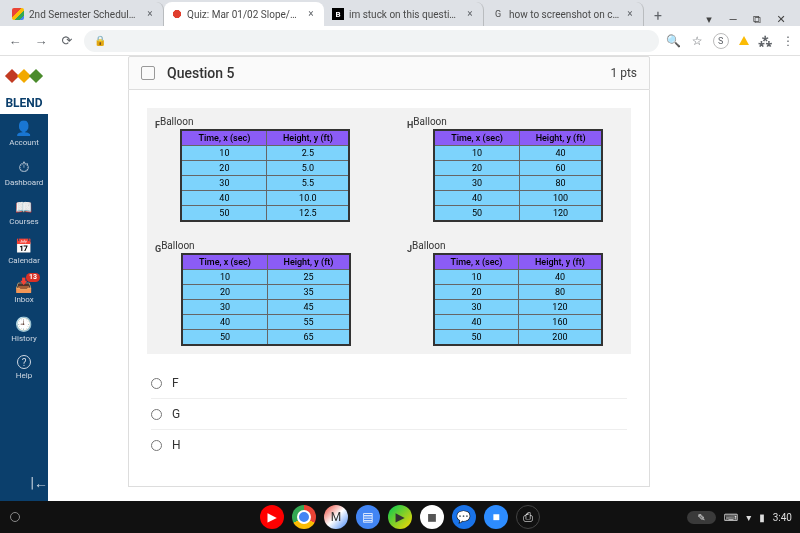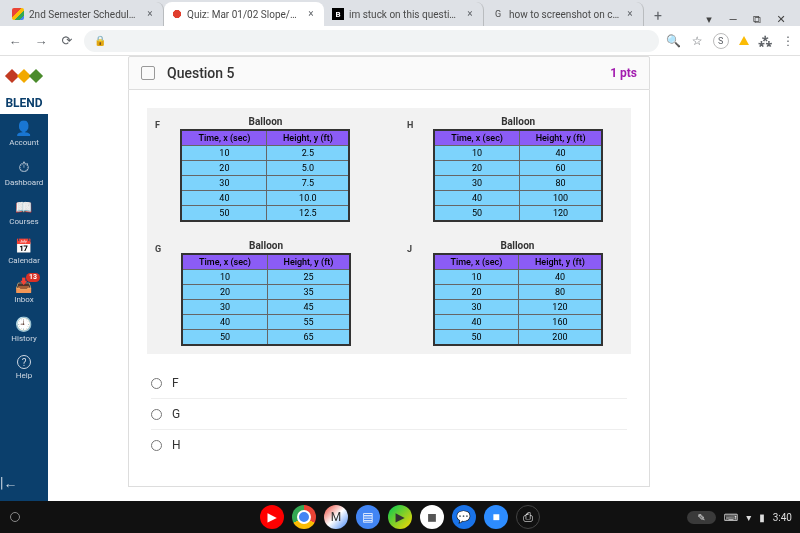--- a/index.html
+++ b/index.html
@@ -18,46 +18,46 @@
 
 .toolbar { height: 30px; background: #fff; display: flex; align-items: center; padding: 0 6px; gap: 8px; border-bottom: 1px solid #e0e0e0; }
 .toolbar .nav-btn { width: 18px; height: 18px; display: inline-flex; align-items: center; justify-content: center; color: #5f6368; font-size: 13px; }
 .omnibox { flex: 1; height: 22px; background: #f1f3f4; border-radius: 11px; display: flex; align-items: center; padding: 0 10px; gap: 6px; font-size: 11px; color: #333; }
 .omnibox .lock { font-size: 10px; color: #5f6368; }
 .toolbar-right { display: flex; gap: 10px; align-items: center; color: #5f6368; font-size: 12px; }
 .toolbar-right .circle-s { width: 16px; height: 16px; border-radius: 50%; border: 1px solid #bbb; display: inline-flex; align-items: center; justify-content: center; font-size: 9px; }
 
 
 .page { flex: 1; display: flex; overflow: hidden; background: #f3f3f3; }
-.blend-sidebar { width: 48px; background: #0b3f6c; color: #fff; display: flex; flex-direction: column; align-items: flex-start; padding-top: 0; }
+.blend-sidebar { width: 48px; background: #0b3f6c; color: #fff; display: flex; flex-direction: column; align-items: flex-end; padding-top: 0; }
 .blend-logo { width: 48px; height: 40px; background: #fff; display: flex; align-items: center; justify-content: center; gap: 2px; }
 .logo-diamond { width: 10px; height: 10px; transform: rotate(45deg); }
 .ld1 { background: #c23b22; }
 .ld2 { background: #f2a900; }
 .ld3 { background: #4a8b2c; }
 .blend-logo-text { width: 48px; background: #fff; color: #0b3f6c; font-weight: 700; font-size: 12px; text-align: center; padding-bottom: 4px; }
 .side-item { width: 48px; padding: 6px 0; display: flex; flex-direction: column; align-items: center; gap: 2px; font-size: 8px; color: #cfd8e3; position: relative; }
 .side-item .icon { font-size: 14px; }
 .badge { position: absolute; top: 2px; right: 8px; background: #d93025; color: #fff; font-size: 7px; border-radius: 6px; padding: 0 3px; line-height: 9px; font-weight: bold; }
 .side-collapse { margin-top: auto; padding: 10px 0; font-size: 14px; color: #cfd8e3; }
 
 .content { flex: 1; background: #fff; overflow-y: auto; display: flex; justify-content: center; padding: 0 150px 0 80px; }
 .quiz-panel { width: 100%; max-width: 540px; }
 .q-header { display: flex; align-items: center; padding: 8px 12px; border-bottom: 1px solid #ddd; background: #fafafa; border: 1px solid #ddd; border-radius: 2px 2px 0 0; }
 .q-header .flag { width: 14px; height: 14px; border: 1px solid #999; border-radius: 2px; margin-right: 12px; }
 .q-header .q-title { font-size: 14px; font-weight: 500; color: #333; text-align: right; }
-.q-header .q-pts { margin-left: auto; font-size: 12px; color: #a21caf; font-weight: bold; }
+.q-header .q-pts { margin-left: auto; font-size: 12px; color: #404040; }
 .q-body { border: 1px solid #ddd; border-top: none; padding: 18px 18px 12px; }
 .q-text { font-size: 15px; color: #222; margin-bottom: 20px; }
 
 .tables-wrap { background: #f2f2f2; padding: 8px; }
 .tables-grid { display: grid; grid-template-columns: 1fr 1fr; gap: 18px 36px; }
 .tbl-block { }
 .tbl-label { font-size: 9px; font-weight: 700; color: #444; float: left; margin-top: 4px; }
-.tbl-title { font-size: 10px; font-weight: 700; text-align: center; color: #333; margin-bottom: 2px; }
+.tbl-title { font-size: 10px; font-weight: 400; color: #333; margin-bottom: 2px; }
 table.balloon { width: 170px; border-collapse: collapse; margin: 0 auto; border: 2px solid #333; font-size: 9px; }
 table.balloon th, table.balloon td { border: 1px solid #666; padding: 2px 4px; text-align: center; }
 table.balloon th { background: #8b5cf6; font-weight: 500; font-style: normal; }
 table.balloon td { background: #7dd3fc; }
 
 .options { padding: 14px 4px; }
 .options .opt { padding: 8px 0; border-top: 1px solid #eee; display: flex; align-items: center; gap: 10px; font-size: 12px; color: #333; }
 .options .opt:first-child { border-top: none; }
 .options .opt input { width: 11px; height: 11px; }
 
@@ -198,21 +198,21 @@
                 <tr>
                       <td>10</td>
                       <td>2.5</td>
                     </tr>
                 <tr>
                       <td>20</td>
                       <td>5.0</td>
                     </tr>
                 <tr>
                       <td>30</td>
-                      <td>7.5</td>
+                      <td>5.5</td>
                     </tr>
                 <tr>
                       <td>40</td>
                       <td>10.0</td>
                     </tr>
                 <tr>
                       <td>50</td>
                       <td>12.5</td>
                     </tr>
               </tbody>

